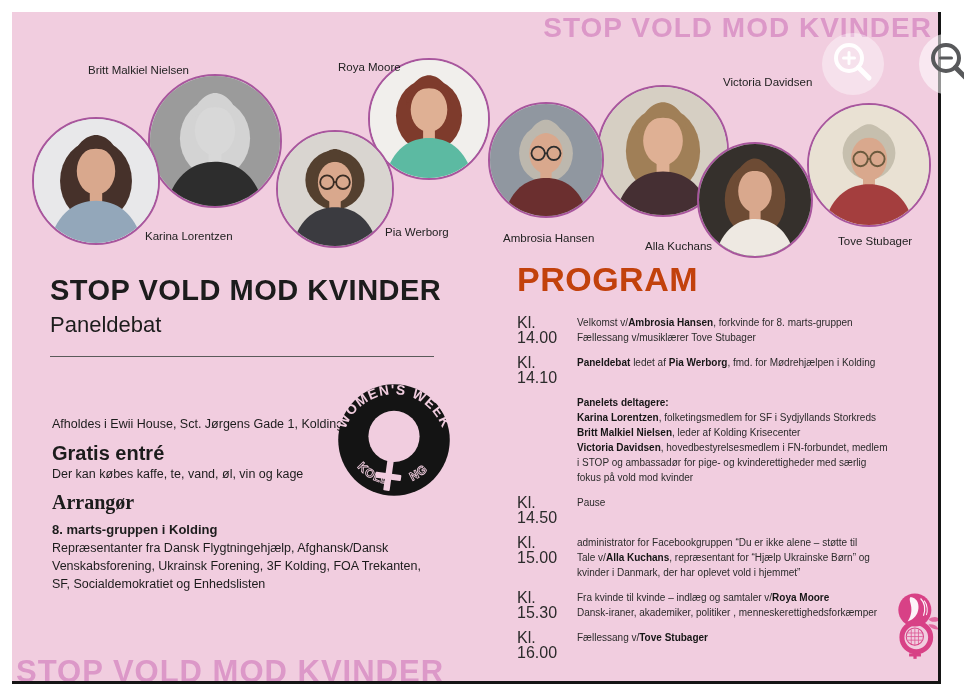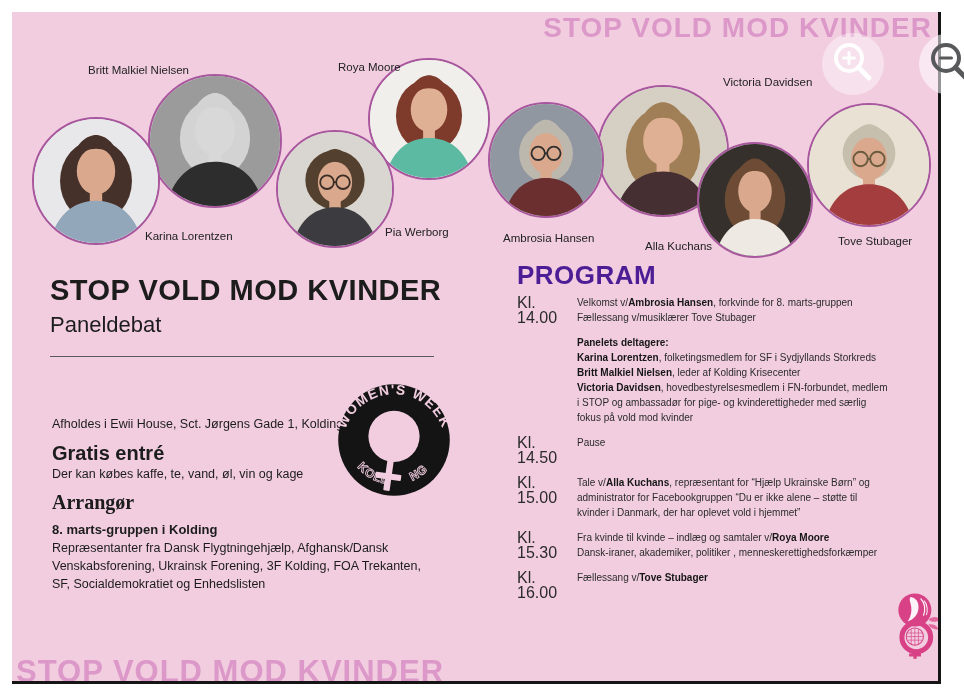--- a/index.html
+++ b/index.html
@@ -65,21 +65,21 @@
   .lc-datesub {left:40px;top:405px;font-size:12.5px;}
   .lc-entry   {left:40px;top:430px;font-size:20px;font-weight:bold;text-align:right;}
   .lc-entrysub{left:40px;top:455px;font-size:12.5px;}
   .lc-org     {left:40px;top:479px;font-size:20px;font-weight:bold;font-family:Liberation Serif, serif;}
   .lc-group   {left:40px;top:510px;font-size:13px;font-weight:bold;}
   .lc-orgdesc {left:40px;top:528px;width:372px;font-size:12.5px;line-height:1.42;}
   
   .ww-logo{position:absolute;left:318px;top:364px;width:128px;height:128px;}
   
   .program{position:absolute;left:505px;top:248px;width:410px;color:#2b2b2b;}
-  .program-title{font-size:26px;font-weight:bold;color:#4c1d95;letter-spacing:0.5px;margin-bottom:4px;}
+  .program-title{font-size:34px;font-weight:bold;color:#c2410c;letter-spacing:0.5px;margin-bottom:16px;}
   .prog-item{display:flex;margin-bottom:10px;}
   .prog-time{width:60px;flex:none;font-size:16px;line-height:15px;}
   .prog-text{font-size:10px;line-height:15px;}
   .prog-line{white-space:nowrap;}
   .prog-text .b{font-weight:bold;color:#161616;}
   
   .logo8{position:absolute;left:882px;top:580px;width:46px;height:86px;}
   
   .zoomctl{position:absolute;width:62px;height:62px;border-radius:50%;z-index:9;cursor:pointer;}
   .zoomctl svg{display:block;width:100%;height:100%;}
@@ -236,41 +236,47 @@
     <div class="program-title">PROGRAM</div>
     <div>
         <div class="prog-item">
           <div class="prog-time">Kl. 14.00</div>
           <div class="prog-text">
             <div class="prog-line"><span>Velkomst v/</span><span class="b">Ambrosia Hansen</span><span>, forkvinde for 8. marts-gruppen</span></div>
             <div class="prog-line"><span>Fællessang v/musiklærer Tove Stubager</span></div>
           </div>
         </div>
         <div class="prog-item">
+          <div class="prog-time">Kl. 14.10</div>
+          <div class="prog-text">
+            <div class="prog-line"><span class="b">Paneldebat</span><span> ledet af </span><span class="b">Pia Werborg</span><span>, fmd. for Mødrehjælpen i Kolding</span></div>
+          </div>
+        </div>
+        <div class="prog-item">
           <div class="prog-time"></div>
           <div class="prog-text">
             <div class="prog-line"><span class="b">Panelets deltagere:</span></div>
             <div class="prog-line"><span class="b">Karina Lorentzen</span><span>, folketingsmedlem for SF i Sydjyllands Storkreds</span></div>
             <div class="prog-line"><span class="b">Britt Malkiel Nielsen</span><span>, leder af Kolding Krisecenter</span></div>
             <div class="prog-line"><span class="b">Victoria Davidsen</span><span>, hovedbestyrelsesmedlem i FN-forbundet, medlem</span></div>
             <div class="prog-line"><span>i STOP og ambassadør for pige- og kvinderettigheder med særlig</span></div>
             <div class="prog-line"><span>fokus på vold mod kvinder</span></div>
           </div>
         </div>
         <div class="prog-item">
           <div class="prog-time">Kl. 14.50</div>
           <div class="prog-text">
             <div class="prog-line"><span>Pause</span></div>
           </div>
         </div>
         <div class="prog-item">
           <div class="prog-time">Kl. 15.00</div>
           <div class="prog-text">
+            <div class="prog-line"><span>administrator for Facebookgruppen “Du er ikke alene – støtte til</span></div>
             <div class="prog-line"><span>Tale v/</span><span class="b">Alla Kuchans</span><span>, repræsentant for “Hjælp Ukrainske Børn” og</span></div>
-            <div class="prog-line"><span>administrator for Facebookgruppen “Du er ikke alene – støtte til</span></div>
             <div class="prog-line"><span>kvinder i Danmark, der har oplevet vold i hjemmet”</span></div>
           </div>
         </div>
         <div class="prog-item">
           <div class="prog-time">Kl. 15.30</div>
           <div class="prog-text">
             <div class="prog-line"><span>Fra kvinde til kvinde – indlæg og samtaler v/</span><span class="b">Roya Moore</span></div>
             <div class="prog-line"><span>Dansk-iraner, akademiker, politiker , menneskerettighedsforkæmper</span></div>
           </div>
         </div>

